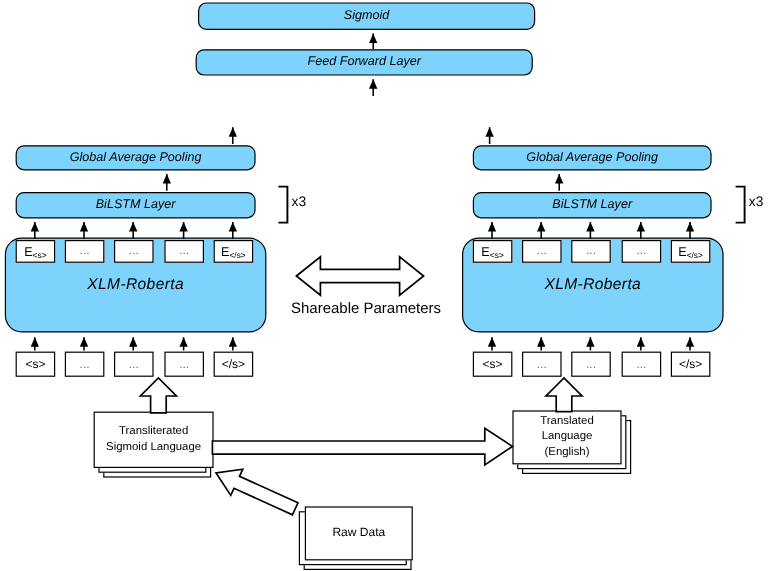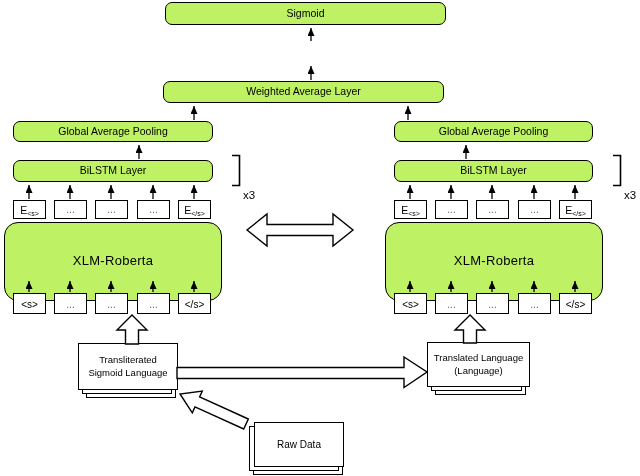--- a/index.html
+++ b/index.html
@@ -1,50 +1,50 @@
 <!DOCTYPE html>
 <html><head>
 <meta charset="utf-8">
 <style>
   html,body{margin:0;padding:0;background:#fff;}
   .canvas{position:relative;width:640px;height:476px;background:#fff;
           font-family:"Liberation Sans",sans-serif;color:#000;overflow:hidden;}
   .box{position:absolute;box-sizing:border-box;border:1.4px solid #000;border-radius:7px;
-       background:#bef264;display:flex;align-items:center;justify-content:center;
-       font-size:10.5px;text-align:center;line-height:1.1;}
-  .xlm{border-radius:14px;font-size:13px;letter-spacing:.3px;margin-top:24px;}
+       background:#7dd3fc;display:flex;align-items:center;justify-content:center;
+       font-size:10.5px;text-align:center;line-height:1.1;font-style:italic;}
+  .xlm{border-radius:14px;font-size:13px;letter-spacing:.3px;}
   .sq{position:absolute;box-sizing:border-box;border:1.5px solid #000;background:#fff;
       display:flex;align-items:flex-end;justify-content:center;font-size:10px;
       padding-bottom:3px;}
   .sq .tok{line-height:1;}
   .dots{color:#666;line-height:1;}
   .emain{font-size:10.5px;line-height:1;}
   .sub{font-size:7px;line-height:1;transform:translateY(2px);display:inline-block;}
   .stack-layer{position:absolute;box-sizing:border-box;border:1.4px solid #000;background:#fff;}
   .stack-main{position:absolute;box-sizing:border-box;border:1.4px solid #000;background:#fff;
       display:flex;flex-direction:column;align-items:center;justify-content:center;
       font-size:9.5px;line-height:1.35;text-align:center;}
-  .freetext{position:absolute;text-align:center;margin-top:26px;}
+  .freetext{position:absolute;text-align:center;}
   .x3{font-size:11.5px;}
   .share{font-size:12.5px;width:160px;}
   svg.overlay{position:absolute;left:0;top:0;pointer-events:none;}
   svg .thin{stroke:#000;stroke-width:1.3;}
   svg .hollow{fill:#fff;stroke:#000;stroke-width:1.4;stroke-linejoin:miter;}
   svg .bracket{fill:none;stroke:#000;stroke-width:1.6;}
 </style>
 </head>
 <body>
 
 <div class="canvas">
 
   <div class="box" style="left:165px;top:2px;width:281px;height:23px">
     <span>Sigmoid</span>
   </div>
-  <div class="box" style="left:163px;top:81px;width:281px;height:22px">
-    <span>Weighted Average Layer</span>
+  <div class="box" style="left:163px;top:41px;width:281px;height:22px">
+    <span>Feed Forward Layer</span>
   </div>
 
   <div class="box" style="left:13px;top:121px;width:200px;height:21px">
     <span>Global Average Pooling</span>
   </div>
   <div class="box" style="left:13px;top:160px;width:200px;height:22px">
     <span>BiLSTM Layer</span>
   </div>
   <div class="freetext x3" style="left:243px;top:163px;width:22px;text-align:left">x3</div>
 
@@ -125,36 +125,37 @@
   <div class="sq" style="left:476px;top:293px;width:33px;height:21px">
     <span class="dots">...</span>
   </div>
   <div class="sq" style="left:518px;top:293px;width:33px;height:21px">
     <span class="dots">...</span>
   </div>
   <div class="sq" style="left:559px;top:293px;width:33px;height:21px">
     <span class="tok">&lt;/s&gt;</span>
   </div>
 
+  <div class="freetext share" style="left:225px;top:250px">Shareable Parameters</div>
 
   <div>
     <div class="stack-layer" style="left:86px;top:351px;width:90px;height:47px"></div>
     <div class="stack-layer" style="left:82px;top:347px;width:90px;height:47px"></div>
     <div class="stack-main" style="left:78px;top:343px;width:100px;height:47px">
       <span>Transliterated</span>
       <span>Sigmoid Language</span>
     </div>
   </div>
 
   <div>
     <div class="stack-layer" style="left:435px;top:350px;width:91px;height:45px"></div>
     <div class="stack-layer" style="left:431px;top:346px;width:91px;height:45px"></div>
-    <div class="stack-main" style="left:427px;top:342px;width:103px;height:45px">
+    <div class="stack-main" style="left:427px;top:342px;width:91px;height:45px">
       <span>Translated Language</span>
-      <span>(Language)</span>
+      <span>(English)</span>
     </div>
   </div>
 
   <div>
     <div class="stack-layer" style="left:253px;top:430px;width:90px;height:45px"></div>
     <div class="stack-layer" style="left:249px;top:426px;width:90px;height:45px"></div>
     <div class="stack-main" style="left:254px;top:422px;width:90px;height:45px;font-size:10px">
       <span>Raw Data</span>
     </div>
   </div>

